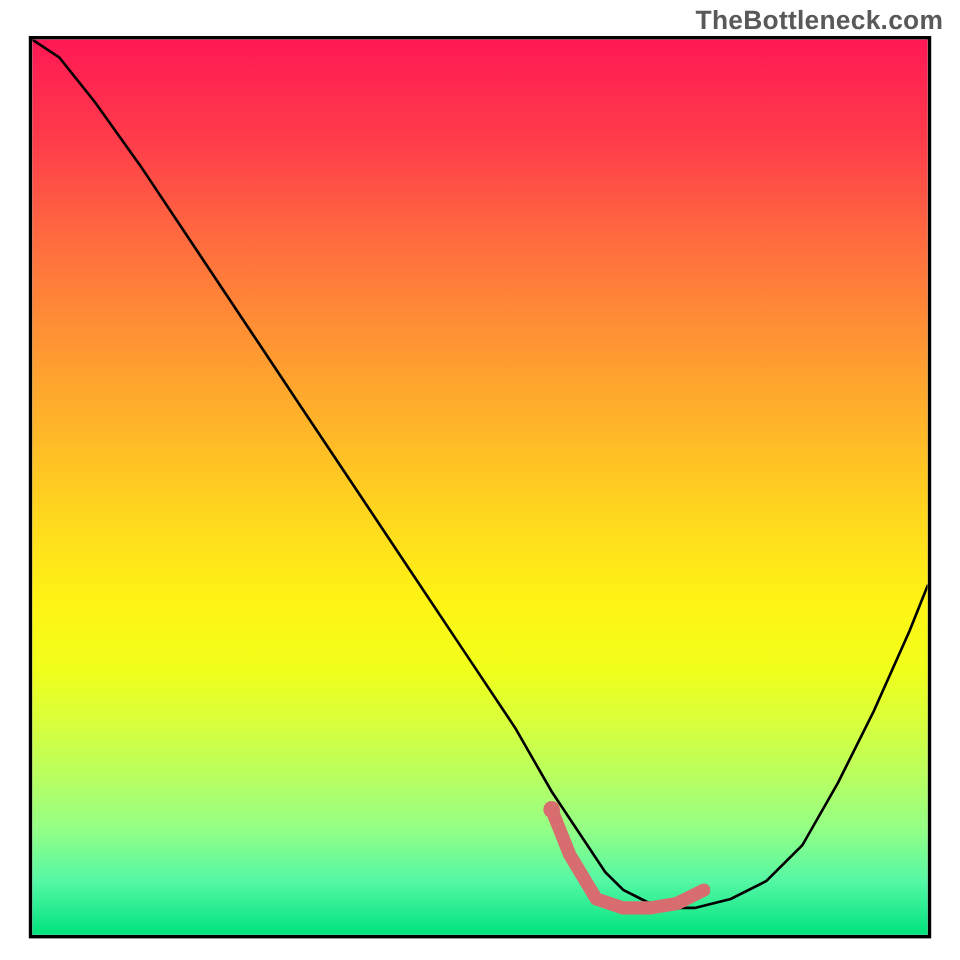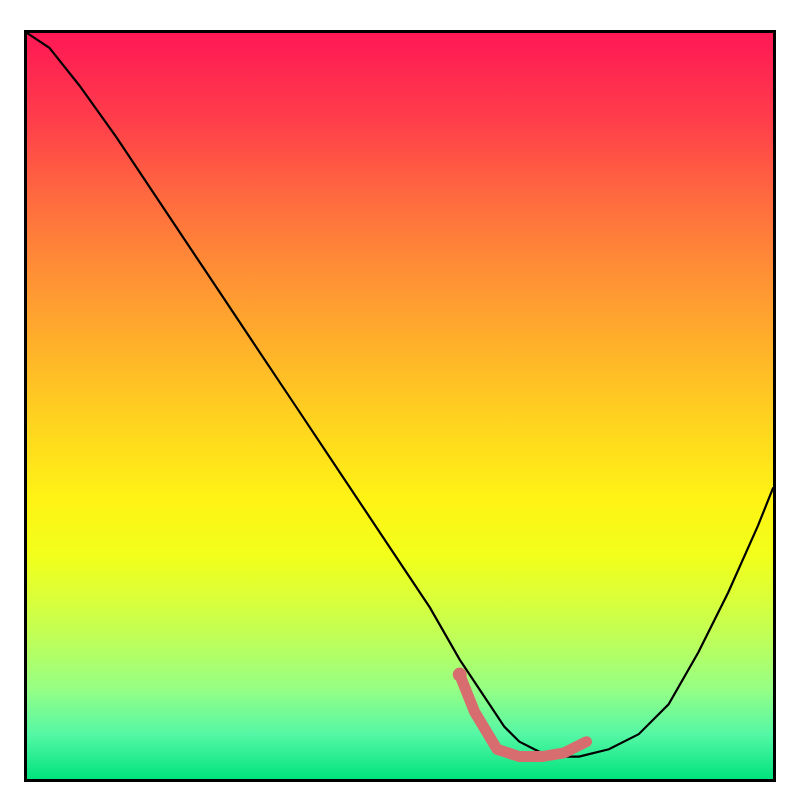--- a/index.html
+++ b/index.html
@@ -66,20 +66,21 @@
     stroke-linejoin: round;
   }
   .accent-dot {
     fill: #d86d6f;
   }
 </style>
 </head>
 <body>
 
 <div class="stage">
+  <div class="watermark">TheBottleneck.com</div>
 
   <div class="plot-frame">
     <div class="gradient-fill"></div>
     <svg class="curves" viewBox="0 0 746 746" preserveAspectRatio="none">
       <path id="main-path" class="series-main" d="M0.0 0.0 L22.4 14.9 L52.2 52.2 L89.5 104.4 L134.3 171.6 L179.0 238.7 L223.8 305.9 L268.6 373.0 L313.3 440.1 L358.1 507.3 L402.8 574.4 L432.7 626.6 L462.5 671.4 L477.4 693.8 L492.4 708.7 L507.3 716.2 L522.2 723.6 L552.0 723.6 L581.9 716.2 L611.7 701.2 L641.6 671.4 L671.4 619.2 L701.2 559.5 L731.1 492.4 L746.0 455.1"></path>
       <path id="accent-path" class="series-accent" d="M432.7 641.6 L447.6 678.9 L470.0 716.2 L492.4 723.6 L514.7 723.6 L537.1 719.9 L559.5 708.7"></path>
       <circle id="accent-dot" class="accent-dot" r="7" cx="432.7" cy="641.6"></circle>
     </svg>
   </div>
 </div>

